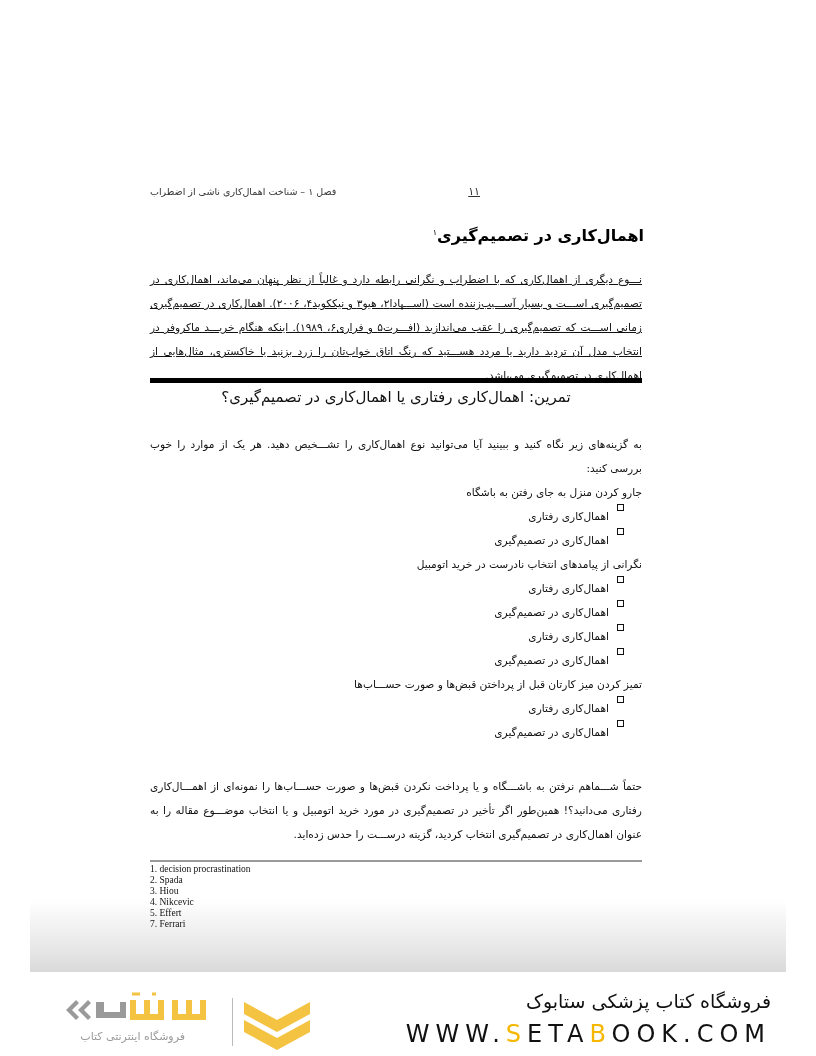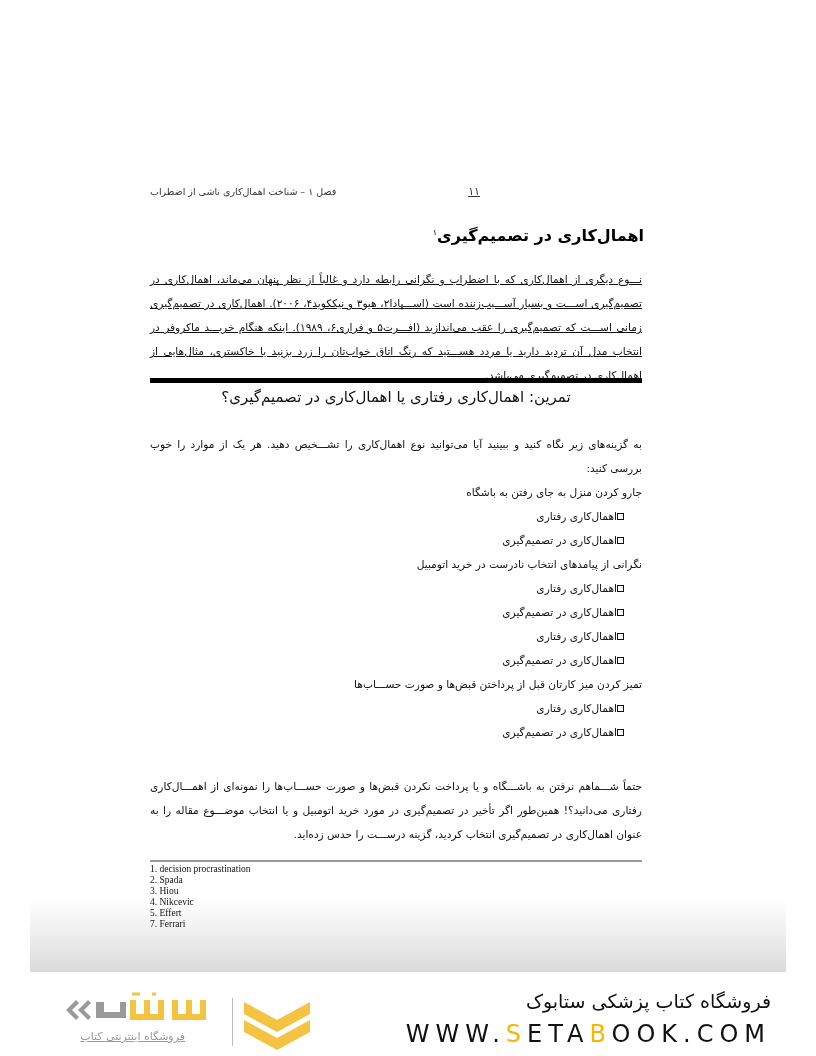--- a/index.html
+++ b/index.html
@@ -29,37 +29,37 @@
     font-size:10.6px; line-height:24px; color:#111;
   }
   .intro { top:267px;text-decoration:underline; }
   .rule-thick { position:absolute; left:150px; top:378px; width:492px; height:5px; background:#000; }
   .box-title {
     position:absolute; left:150px; top:388px; width:492px; text-align:center; direction:rtl;
     font-size:15px; color:#111;
   }
   .exercise { top:432px; }
   .q-line { direction:rtl; }
-  .opt { direction:rtl; padding-right:18px; display:flex; align-items:center; }
+  .opt { direction:rtl; padding-right:18px; display:flex; gap:8px; }
   .cb {
     display:inline-block; width:7px; height:7px; border:1.2px solid #111; box-sizing:border-box;
   }
   .conclusion { top:774px; }
   .rule-thin { position:absolute; left:150px; top:860px; width:492px; height:2px; background:#9a9a9a; }
   .footnotes {
     position:absolute; left:150px; top:864px; font-family:"Liberation Serif", serif;
     font-size:9.5px; line-height:11px; color:#111;
   }
   .footer {
     position:absolute; left:0; top:972px; width:816px; height:84px; background:#fff;
   }
   .logo-wrap { position:absolute; left:60px; top:990px; width:260px; height:62px; }
   .logo-sub {
     position:absolute; left:0px; top:40px; width:125px; text-align:right; direction:rtl;
-    font-size:11px; color:#9a9a9a;text-decoration:underline;
+    font-size:11px; color:#9a9a9a;
   }
   .logo-divider { position:absolute; left:172px; top:8px; width:1px; height:48px; background:#bbb; }
   .logo-mark { position:absolute; left:182px; top:8px; width:70px; height:52px; }
   .store-name {
     position:absolute; right:45px; top:990px; direction:rtl; font-size:19px; color:#111;
   }
   .store-url {
     position:absolute; right:45px; top:1020px; font-size:24px; letter-spacing:6px; color:#111;
     font-family:"DejaVu Sans", sans-serif;
   }

